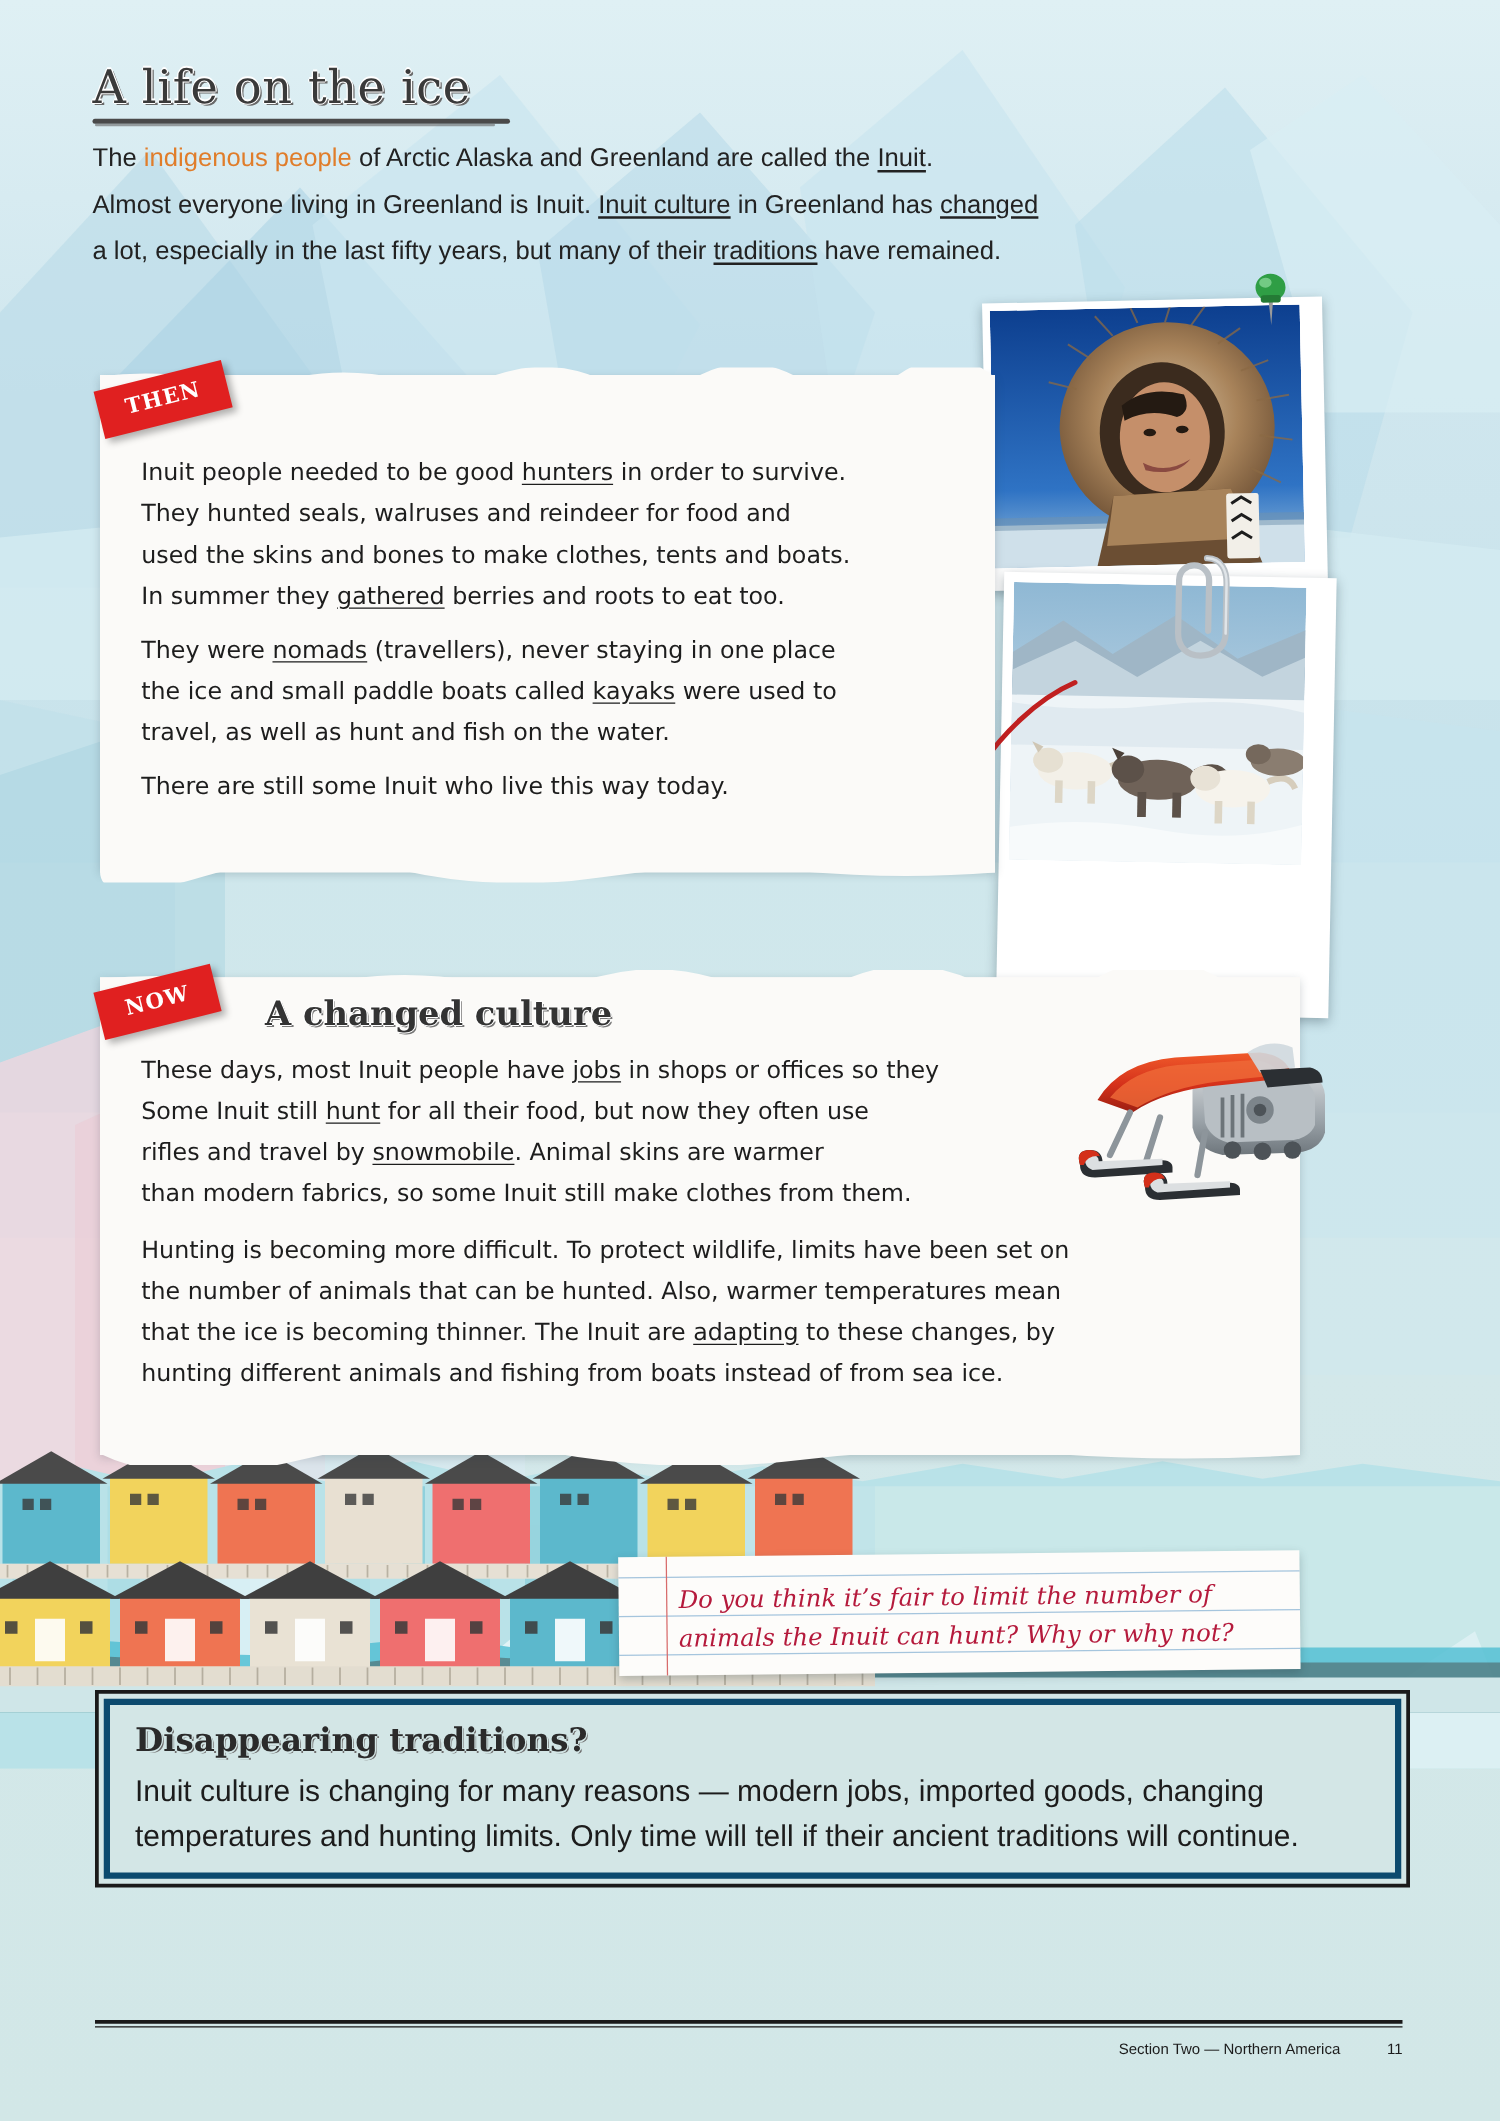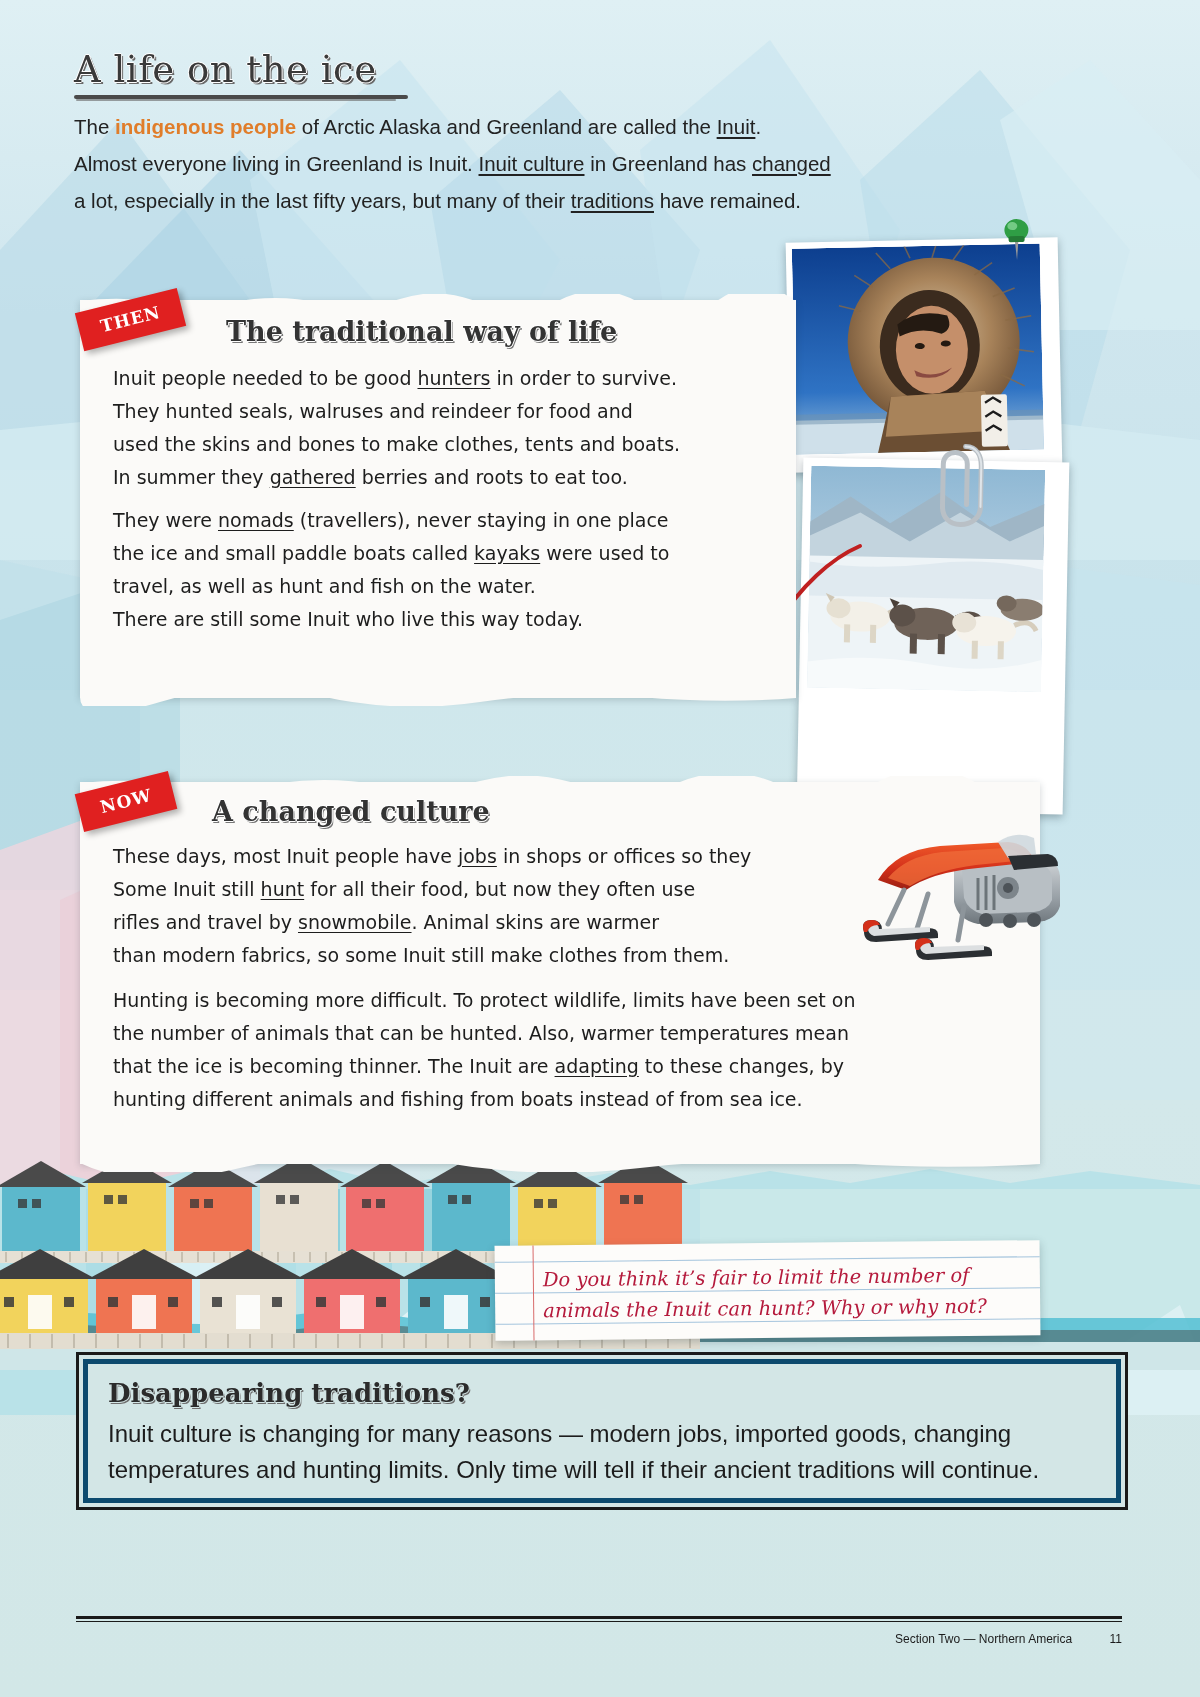--- a/index.html
+++ b/index.html
@@ -29,21 +29,21 @@
     -webkit-text-stroke:0px;
     text-shadow:1px 0 0 #fff,-1px 0 0 #fff,0 1px 0 #fff,0 -1px 0 #fff,
                 2px 2px 0 #6a6a6a;
   }
   #title-rule{position:absolute;left:74px;top:95px;width:334px;height:4px;
     background:#4a4a4a;border-radius:2px;}
   #title-rule::after{content:"";position:absolute;left:2px;top:4px;width:320px;height:2px;background:#6f6f6f;opacity:.65;border-radius:2px;}
 
   #intro{position:absolute;left:74px;top:108px;width:880px;
      font-size:20.5px;line-height:37px;color:#222;}
-  #intro .hl{color:#e07d2a;font-weight:bold;}
+  #intro .hl{color:#e07d2a;}
   .u{text-decoration:underline;text-underline-offset:3px;text-align:right;}
 
   
   .hand{font-family:"DejaVu Sans", sans-serif;font-size:19px;line-height:33px;color:#1d1d1d;}
 
   
   .tab{position:absolute;background:#e02020;color:#fff;
      font-family:"DejaVu Serif", serif;font-weight:bold;font-size:17px;
      letter-spacing:1px;padding:9px 22px 10px;
      box-shadow:3px 4px 6px rgba(0,0,0,.3);}
@@ -458,30 +458,29 @@
 </div>
 
 <div class="panel" id="then-panel" style="left:80px;top:300px;width:716px;height:398px;">
   <svg width="716" height="14" style="position:absolute;left:0;top:-6px">
     <path d="M0,14 L0,7 Q40,2 80,8 T160,7 T240,9 T320,5 T400,9 T480,6 T560,9 T640,5 T716,8 L716,14 Z" fill="#fbfaf8"></path>
   </svg>
   <svg width="716" height="16" style="position:absolute;left:0;bottom:-8px">
     <path d="M0,0 L716,0 L716,8 Q640,14 560,7 T400,12 T240,6 T80,12 T0,7 Z" fill="#fbfaf8"></path>
   </svg>
 
-  <div class="sechead" style="position:absolute;left:146px;top:16px;">The traditional way of life</div>
 
   <div class="hand" style="position:absolute;left:33px;top:62px;width:680px;">
     <div style="margin-bottom:10px;">
       <div><span>Inuit people needed to be good </span><span class="u">hunters</span><span> in order to survive.</span></div>
       <div><span>They hunted seals, walruses and reindeer for food and</span></div>
       <div><span>used the skins and bones to make clothes, tents and boats.</span></div>
       <div><span>In summer they </span><span class="u">gathered</span><span> berries and roots to eat too.</span></div>
     </div>
-    <div style="">
+    <div style="margin-bottom:10px;">
       <div><span>They were </span><span class="u">nomads</span><span> (travellers), never staying in one place</span></div>
       <div><span>the ice and small paddle boats called </span><span class="u">kayaks</span><span> were used to</span></div>
       <div><span>travel, as well as hunt and fish on the water.</span></div>
     </div>
     <div>
       <div><span>There are still some Inuit who live this way today.</span></div>
     </div>
   </div>
 </div>
 

